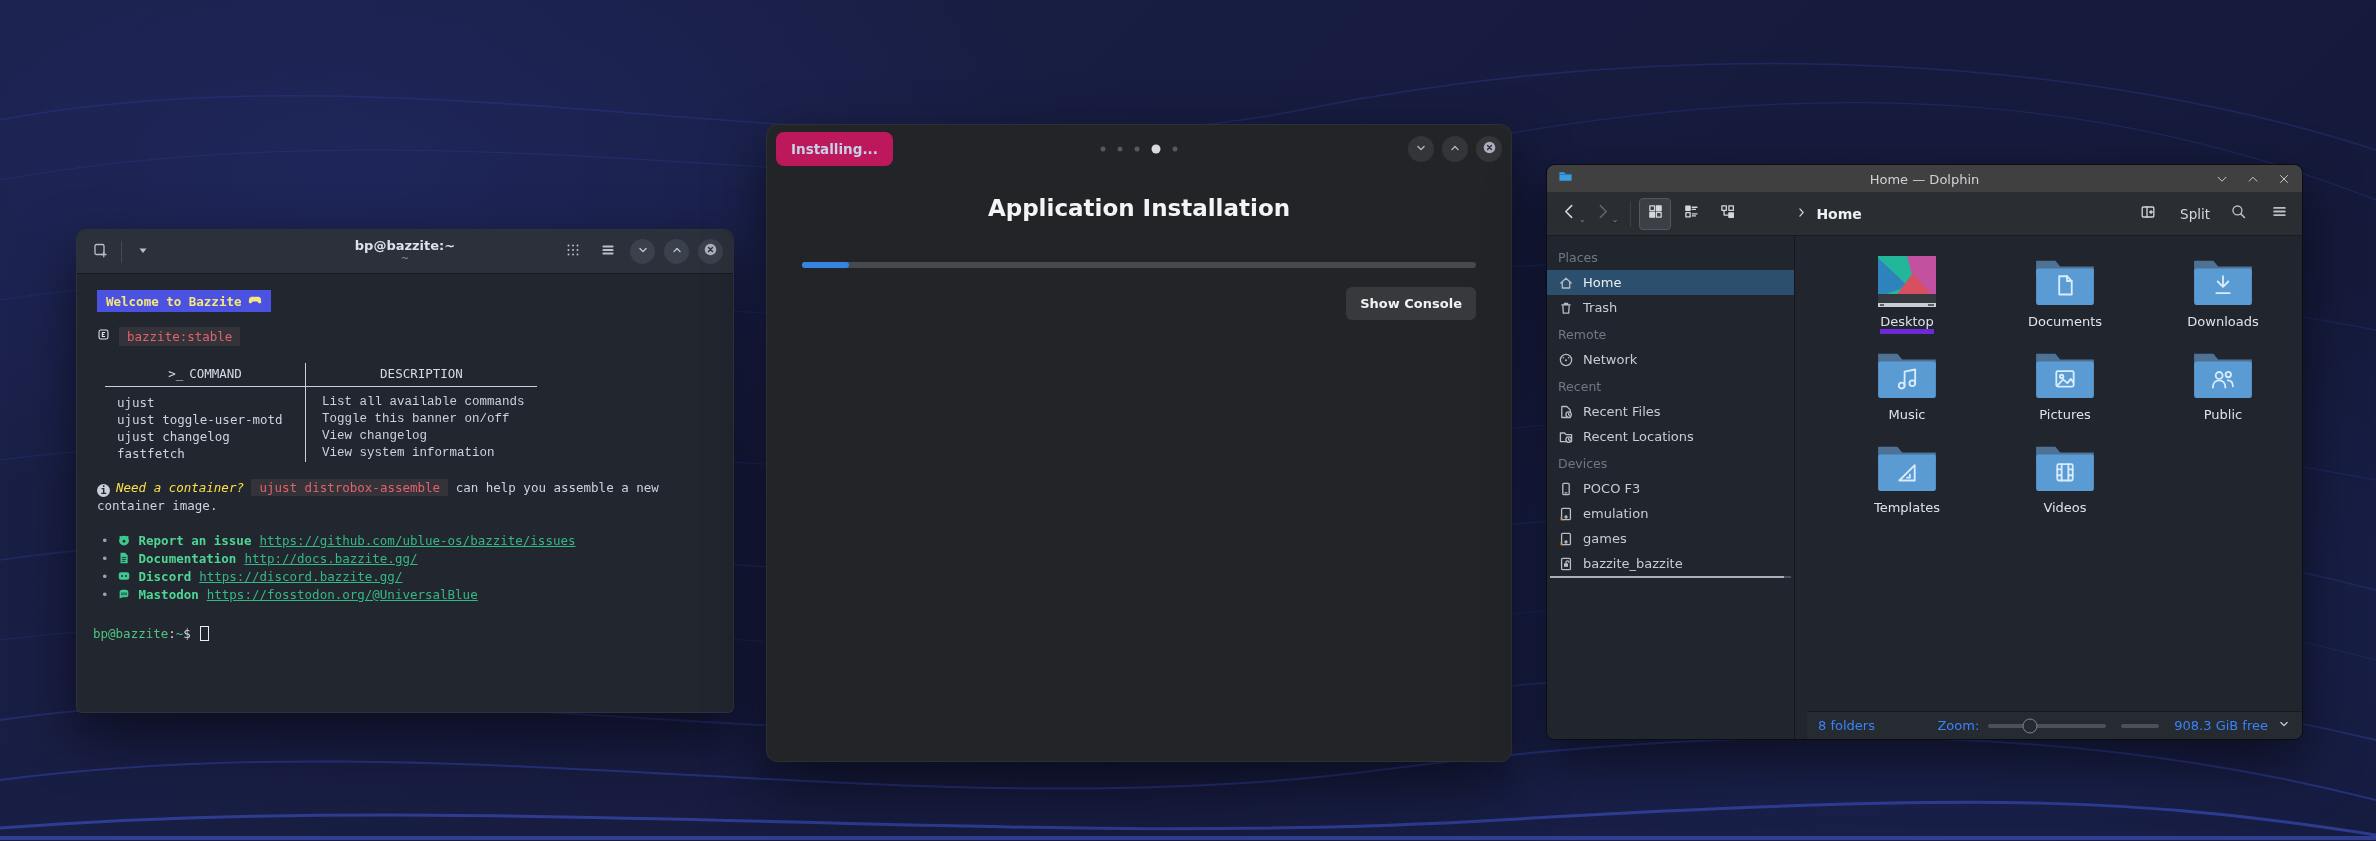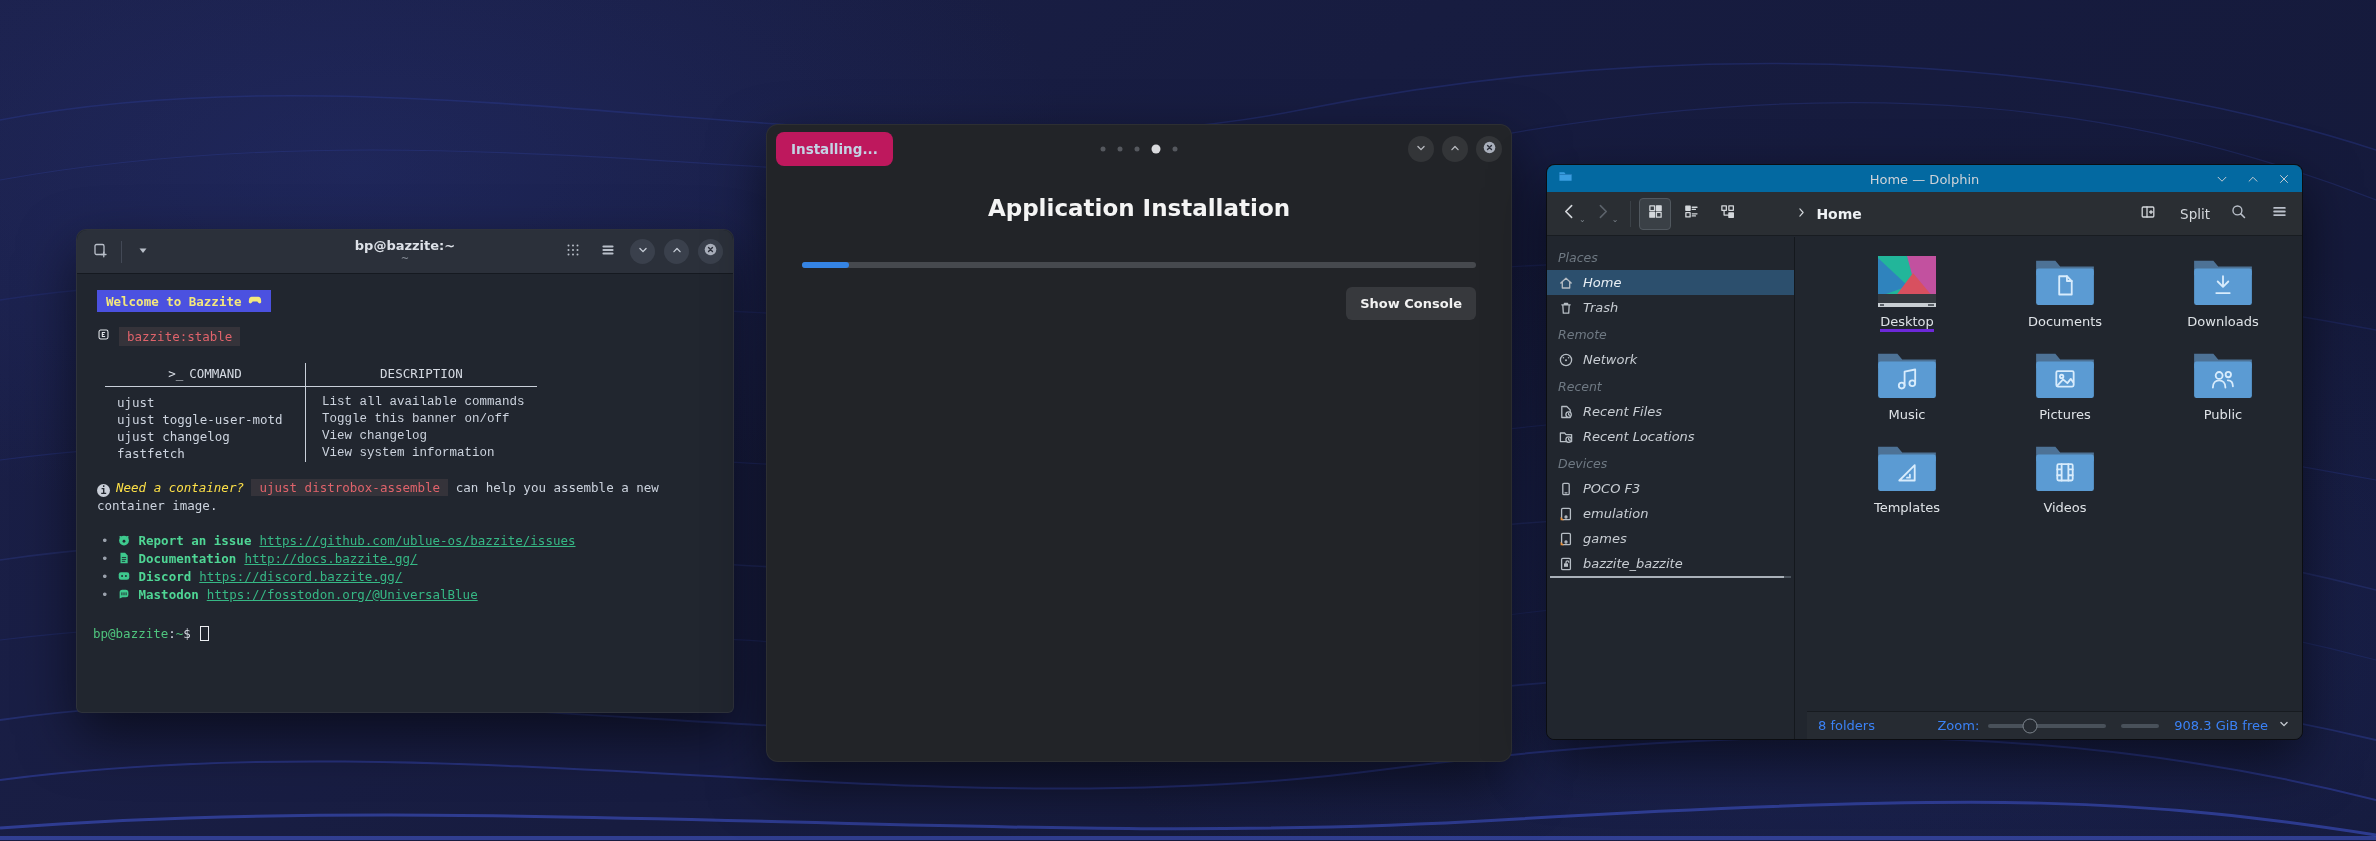--- a/index.html
+++ b/index.html
@@ -56,49 +56,49 @@
   .dot.active{width:9px;height:9px;background:#d9dadd;}
   .inst-controls{margin-left:auto;display:flex;gap:8px;}
   .inst-circle{width:26px;height:26px;border-radius:50%;background:#333538;display:flex;align-items:center;justify-content:center;color:#b9bcc1;cursor:pointer;}
   .inst-title{position:absolute;left:0;top:70px;width:100%;text-align:center;font-size:23px;font-weight:bold;color:#f4f4f4;}
   .progress{position:absolute;left:35px;right:35px;top:137px;height:6px;background:#46494e;border-radius:3px;}
   .progress-fill{height:100%;background:#3584e4;border-radius:3px;}
   .show-console{position:absolute;right:35px;top:162px;background:#37393d;color:#f2f2f2;font-weight:bold;font-size:13px;padding:9px 14px;border:none;border-radius:6px;font-family:inherit;cursor:pointer;}
 
   
   .dolphin{left:1546px;top:164px;width:757px;height:576px;background:#21262e;border-radius:8px;border:1px solid #0b0d11;}
-  .dolph-titlebar{position:relative;height:27px;background:#0369a1;display:flex;align-items:center;padding:0 11px;border-radius:8px 8px 0 0;}
+  .dolph-titlebar{position:relative;height:27px;background:#404040;display:flex;align-items:center;padding:0 11px;border-radius:8px 8px 0 0;}
   .dolph-title{position:absolute;left:50%;top:50%;transform:translate(-50%,-50%);font-size:13px;color:#ced3d8;white-space:nowrap;}
   .tb-controls{margin-left:auto;display:flex;gap:17px;color:#c9ced3;}
   .tb-controls span{display:flex;cursor:pointer;}
   .dolph-toolbar{height:44px;background:#2a2e33;display:flex;align-items:center;padding:0 10px;border-bottom:1px solid #181c21;color:#d4d8dc;}
   .nav-btn{display:flex;align-items:flex-end;padding:4px;cursor:pointer;}
   .nav-btn.disabled{color:#5c636b;}
   .mini-caret{font-size:8px;color:#7b828a;margin-left:1px;}
   .tool-sep{width:1px;height:26px;background:#3b4147;margin:0 8px;}
   .viewbtn{width:32px;height:32px;display:flex;align-items:center;justify-content:center;border-radius:4px;margin-right:4px;cursor:pointer;}
   .viewbtn.active{background:#3a4046;border:1px solid #51585f;}
   .breadcrumb{display:flex;align-items:center;gap:8px;margin-left:48px;}
   .crumb-label{font-size:14px;font-weight:bold;color:#eef1f4;}
   .tool-right{margin-left:auto;display:flex;align-items:center;gap:15px;}
   .split-btn{display:flex;align-items:center;gap:24px;font-size:13.5px;color:#d4d8dc;cursor:pointer;}
   .dolph-body{position:absolute;top:72px;bottom:0;left:0;right:0;display:flex;}
-  .sidebar{width:259px;background:#21262e;border-right:1px solid #14181d;padding-top:6px;border-radius:0 0 0 8px;font-style:italic;}
+  .sidebar{width:259px;background:#21262e;border-right:1px solid #14181d;padding-top:6px;border-radius:0 0 0 8px;}
   .side-title{color:#6f7983;font-size:12.5px;padding:7px 11px 5px;}
   .side-item{display:flex;align-items:center;gap:9px;height:25px;padding:0 11px;color:#c8cdd3;font-size:13px;cursor:pointer;}
   .side-item .s-icon{display:flex;color:#b6bdc4;}
   .side-item.selected{background:#2c4f6d;color:#e9eff4;}
   .usage-bar{height:2px;background:#4a525b;margin:0 3px;}
   .usage-fill{height:100%;background:#aab1b9;width:97%;}
   .view{flex:1;position:relative;padding:15px 0 28px 33px;}
   .fgrid{display:grid;grid-template-columns:repeat(3,158px);}
   .fcell{height:93px;display:flex;flex-direction:column;align-items:center;cursor:pointer;}
   .ficon{height:56px;display:flex;align-items:flex-end;}
   .flabel{margin-top:6px;font-size:13px;color:#dfe3e7;line-height:15px;}
-  .flabel.underlined{border-bottom:3px solid #6d28d9;}
+  .flabel.underlined{border-bottom:5px solid #6d28d9;}
   .statusbar{position:absolute;left:260px;right:0;bottom:0;height:28px;background:#262b32;border-top:1px solid #171b20;display:flex;align-items:center;padding:0 11px;font-size:13px;color:#3b82f6;border-radius:0 0 8px 0;}
   .sb-spacer{flex:1;}
   .zoom-slider{position:relative;width:118px;height:4px;background:#49515a;border-radius:2px;margin-left:9px;}
   .zoom-fill{height:100%;background:#587287;border-radius:2px;}
   .zoom-knob{position:absolute;top:50%;transform:translate(-50%,-50%);width:15px;height:15px;border-radius:50%;background:#262b32;border:1px solid #7b838c;}
   .minibar{width:38px;height:4px;background:#49515a;border-radius:2px;margin-left:15px;}
   .free-text{margin-left:15px;}
   .sb-chevron{margin-left:9px;display:flex;color:#c6cbd1;cursor:pointer;}
 </style>
 </head>

